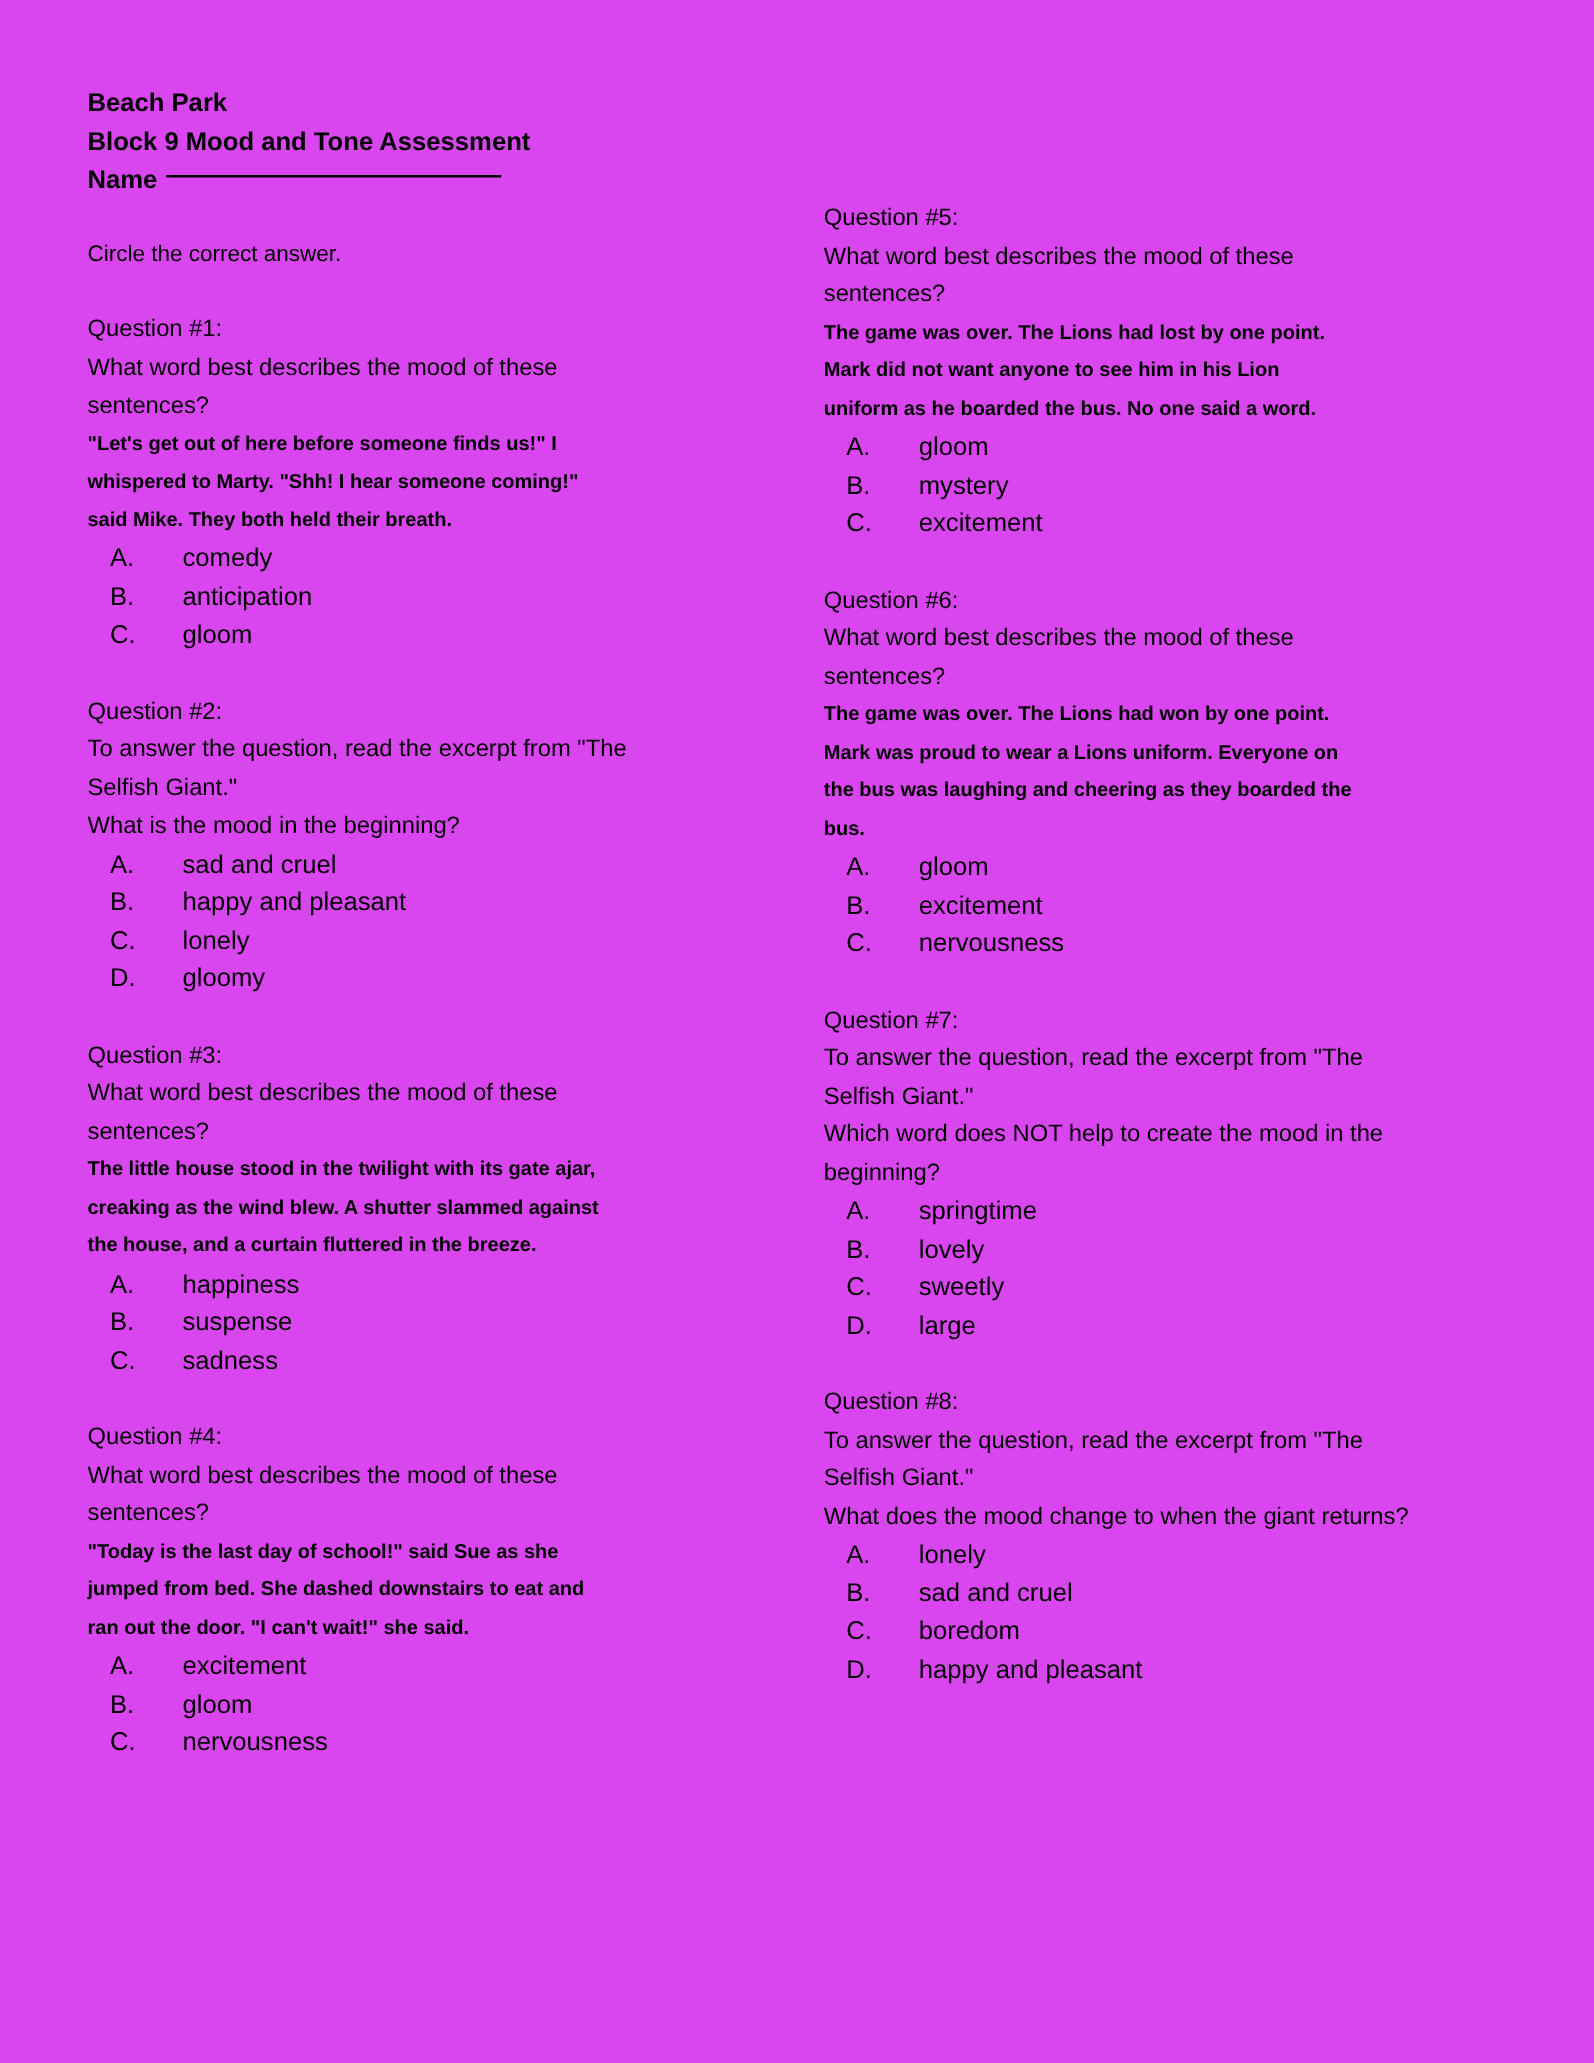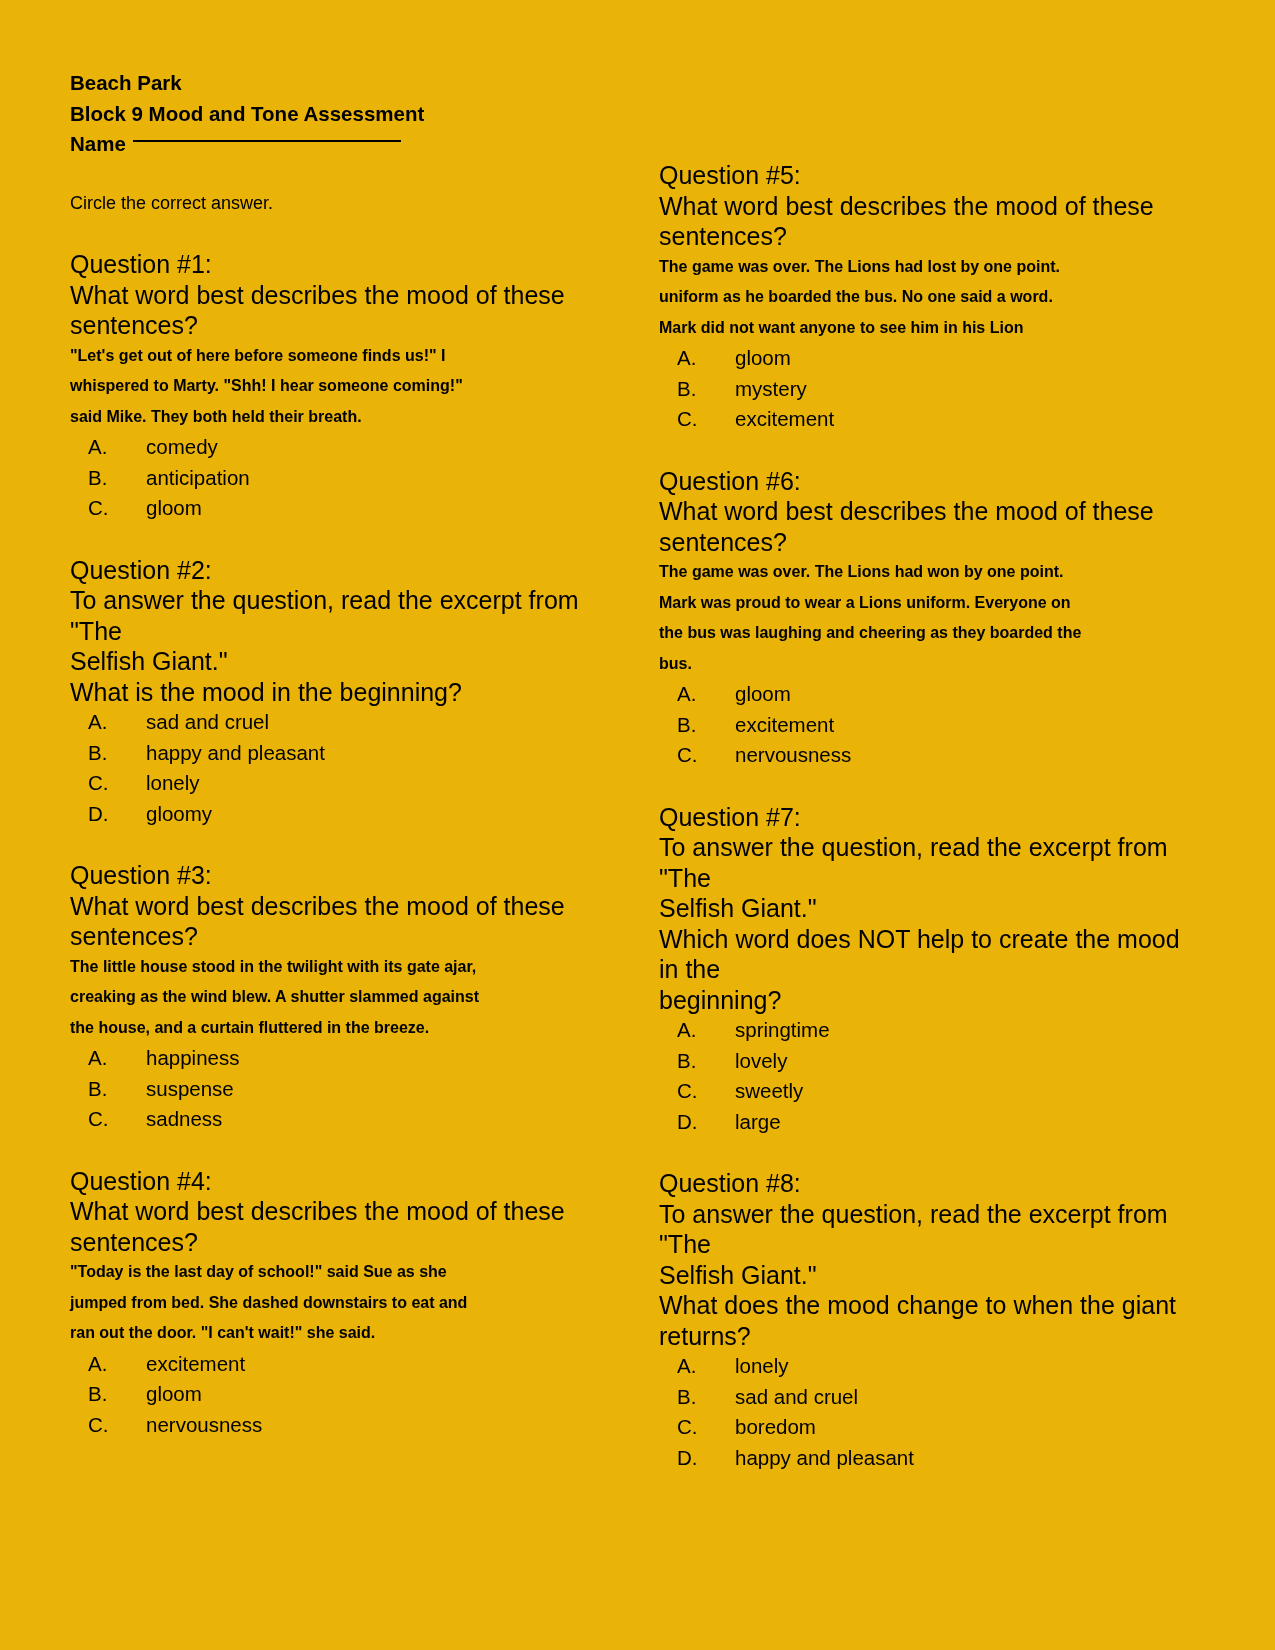--- a/index.html
+++ b/index.html
@@ -4,21 +4,21 @@
 <style>
   html, body {
     margin: 0;
     padding: 0;
     background: #ffffff;
   }
   .page {
     position: relative;
     width: 1275px;
     height: 1650px;
-    background: #eab308;
+    background: #d946ef;
     font-family: "Liberation Sans", sans-serif;
     color: #000000;
     box-sizing: border-box;
     overflow: hidden;
   }
   .columns {
     position: absolute;
     top: 68px;
     left: 70px;
     width: 1110px;
@@ -58,21 +58,21 @@
     font-size: 18px;
     line-height: 30.5px;
     margin-top: 28px;
   }
 
   
   .question {
     margin-top: 31px;
   }
   .q-line {
-    font-size: 25px;
+    font-size: 19px;
     line-height: 30.5px;
   }
   .q-passage {
     font-size: 16px;
     line-height: 30.5px;
     font-weight: bold;
   }
   .options {
     margin: 0;
     padding: 0;
@@ -204,22 +204,22 @@
         </div>
     </div>
 
     <div class="col col-right">
       <div id="right-questions">
           <div class="question">
             <div class="q-line">Question #5:</div>
             <div class="q-line">What word best describes the mood of these</div>
             <div class="q-line">sentences?</div>
             <div class="q-passage">The game was over. The Lions had lost by one point.</div>
+            <div class="q-passage">Mark did not want anyone to see him in his Lion</div>
             <div class="q-passage">uniform as he boarded the bus. No one said a word.</div>
-            <div class="q-passage">Mark did not want anyone to see him in his Lion</div>
             <ul class="options">
               <li class="option">
                 <span class="opt-letter">A.</span>
                 <span class="opt-text">gloom</span>
               </li>
               <li class="option">
                 <span class="opt-letter">B.</span>
                 <span class="opt-text">mystery</span>
               </li>
               <li class="option">

